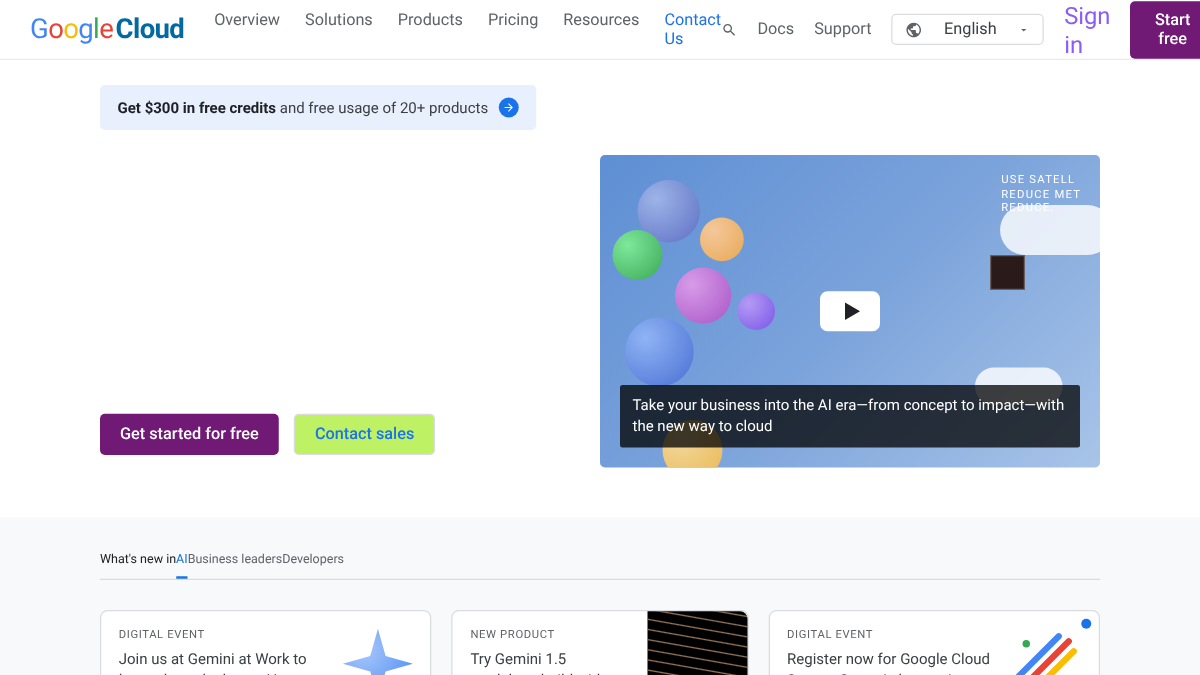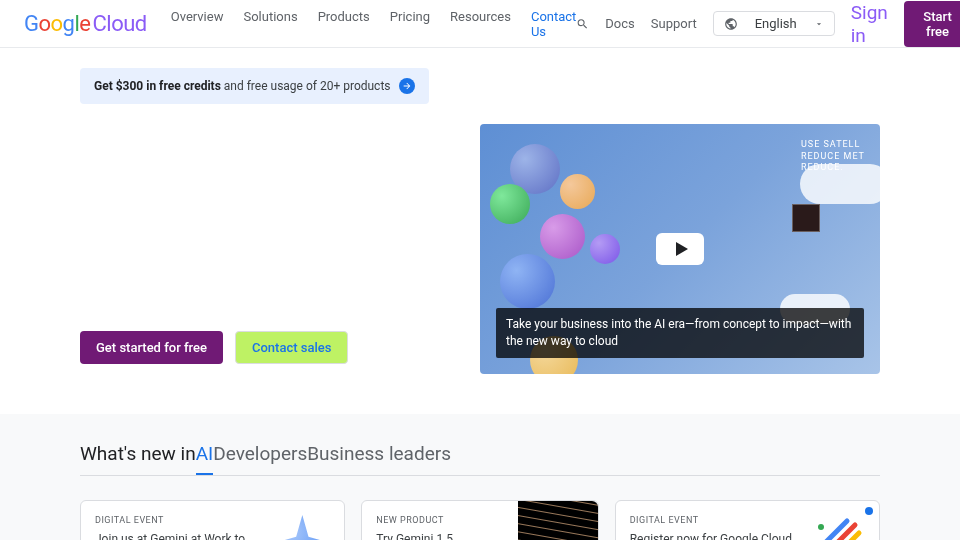--- a/index.html
+++ b/index.html
@@ -1,21 +1,21 @@
 <!DOCTYPE html>
 <html><head>
 <meta charset="utf-8">
 <style>
 *{margin:0;padding:0;box-sizing:border-box;font-family:-apple-system,BlinkMacSystemFont,"Segoe UI",Roboto,Arial,sans-serif}
 body{background:#fff;color:#202124;font-size:14px}
 .header{display:flex;align-items:center;justify-content:space-between;padding:0 24px;height:48px;border-bottom:1px solid #e8eaed}
 .header-left{display:flex;align-items:center;gap:24px}
 .logo{display:flex;align-items:center;font-size:22px;letter-spacing:-0.5px}
 .logo .g1{color:#4285F4}.logo .g2{color:#EA4335}.logo .g3{color:#FBBC04}.logo .g4{color:#4285F4}.logo .g5{color:#34A853}.logo .g6{color:#EA4335}
-.logo .cloud{color:#8b5cf6;font-weight:400;margin-left:2px}
+.logo .cloud{color:#0369a1;font-weight:700;margin-left:2px}
 .nav{display:flex;gap:20px}
 .nav a{color:#5f6368;text-decoration:none;font-size:13px}
 .nav a.active{color:#1a73e8}
 .header-right{display:flex;align-items:center;gap:16px}
 .header-right .link{color:#5f6368;font-size:13px;text-decoration:none}
 .lang{display:flex;align-items:center;gap:17px;border:1px solid #dadce0;padding:4px 10px;border-radius:4px;font-size:13px;color:#3c4043}
 .signin{color:#8b5cf6;font-size:19px;text-decoration:none}
 .btn-primary{background:#701a75;color:#fff;border:none;padding:8px 16px;border-radius:4px;font-size:13px;font-weight:500;cursor:pointer}
 .btn-outline{background:#bef264;color:#1a73e8;border:1px solid #dadce0;padding:8px 16px;border-radius:4px;font-size:13px;font-weight:500;cursor:pointer}
 .search-icon{width:20px;height:20px;fill:#5f6368}
@@ -32,21 +32,21 @@
 .video{position:relative;width:400px;height:250px;border-radius:4px;overflow:hidden;background:linear-gradient(135deg,#5e8fd4 0%,#7ba3db 50%,#a8c4e8 100%)}
 .cloud-shape{position:absolute;background:#fff;border-radius:50px;opacity:0.8}
 .sphere{position:absolute;border-radius:50%}
 .play-btn{position:absolute;top:50%;left:50%;transform:translate(-50%,-50%);width:48px;height:32px;background:#fff;border-radius:6px;display:flex;align-items:center;justify-content:center}
 .play-btn::after{content:"";border-left:12px solid #202124;border-top:7px solid transparent;border-bottom:7px solid transparent;margin-left:3px}
 .poster{position:absolute;top:80px;right:60px;width:28px;height:28px;background:#2a1a1a;border:1px solid rgba(255,255,255,0.3)}
 .video-text{position:absolute;top:15px;right:15px;color:#fff;font-family:monospace;font-size:9px;line-height:1.3;text-align:left;letter-spacing:1px}
 .caption{position:absolute;bottom:16px;left:16px;right:16px;background:rgba(0,0,0,0.75);color:#fff;padding:8px 10px;font-size:12px;border-radius:2px;line-height:1.4}
 .whatsnew-wrap{background:#f8f9fa;margin-top:40px;padding:20px 0 30px}
 .whatsnew{max-width:960px;margin:0 auto;padding:0 80px}
-.tabs{display:flex;border-bottom:1px solid #dadce0;font-size:19px}
+.tabs{display:flex;border-bottom:1px solid #dadce0;font-size:10px}
 .tabs .label{color:#202124;padding:8px 0;margin-right:0}
 .tab{padding:8px 0;color:#5f6368;cursor:pointer}
 .tab.active{color:#1a73e8;border-bottom:2px solid #1a73e8}
 .cards{display:flex;gap:16px;margin-top:24px}
 .card{flex:1;background:#fff;border:1px solid #dadce0;border-radius:6px;padding:14px;display:flex;gap:12px;position:relative;min-height:90px}
 .card-text{flex:1}
 .eyebrow{font-size:9px;letter-spacing:0.5px;color:#5f6368;text-transform:uppercase;margin-bottom:6px}
 .card-title{font-size:12px;color:#3c4043;line-height:1.4}
 .card-img{width:56px;height:56px;flex-shrink:0;border-radius:4px}
 .gemini-spark{background:radial-gradient(circle at 30% 30%,#a8c7fa,#4285F4);clip-path:polygon(50% 0,61% 39%,100% 50%,61% 61%,50% 100%,39% 61%,0 50%,39% 39%)}
@@ -137,22 +137,22 @@
       </div>
     </div>
   </div>
 </div>
 
 <div class="whatsnew-wrap">
   <div class="whatsnew">
     <div class="tabs">
       <span class="label">What's new in </span>
       <span class="tab active">AI</span>
+      <span class="tab">Business leaders</span>
       <span class="tab">Developers</span>
-      <span class="tab">Business leaders</span>
     </div>
     <div class="cards">
       <div class="card">
         <div class="card-text">
           <div class="eyebrow">DIGITAL EVENT</div>
           <div class="card-title">Join us at Gemini at Work to learn about the latest AI advancements, happening Sept. 24</div>
         </div>
         <div class="card-img gemini-spark"></div>
       </div>
       <div class="card" style="padding:0">

